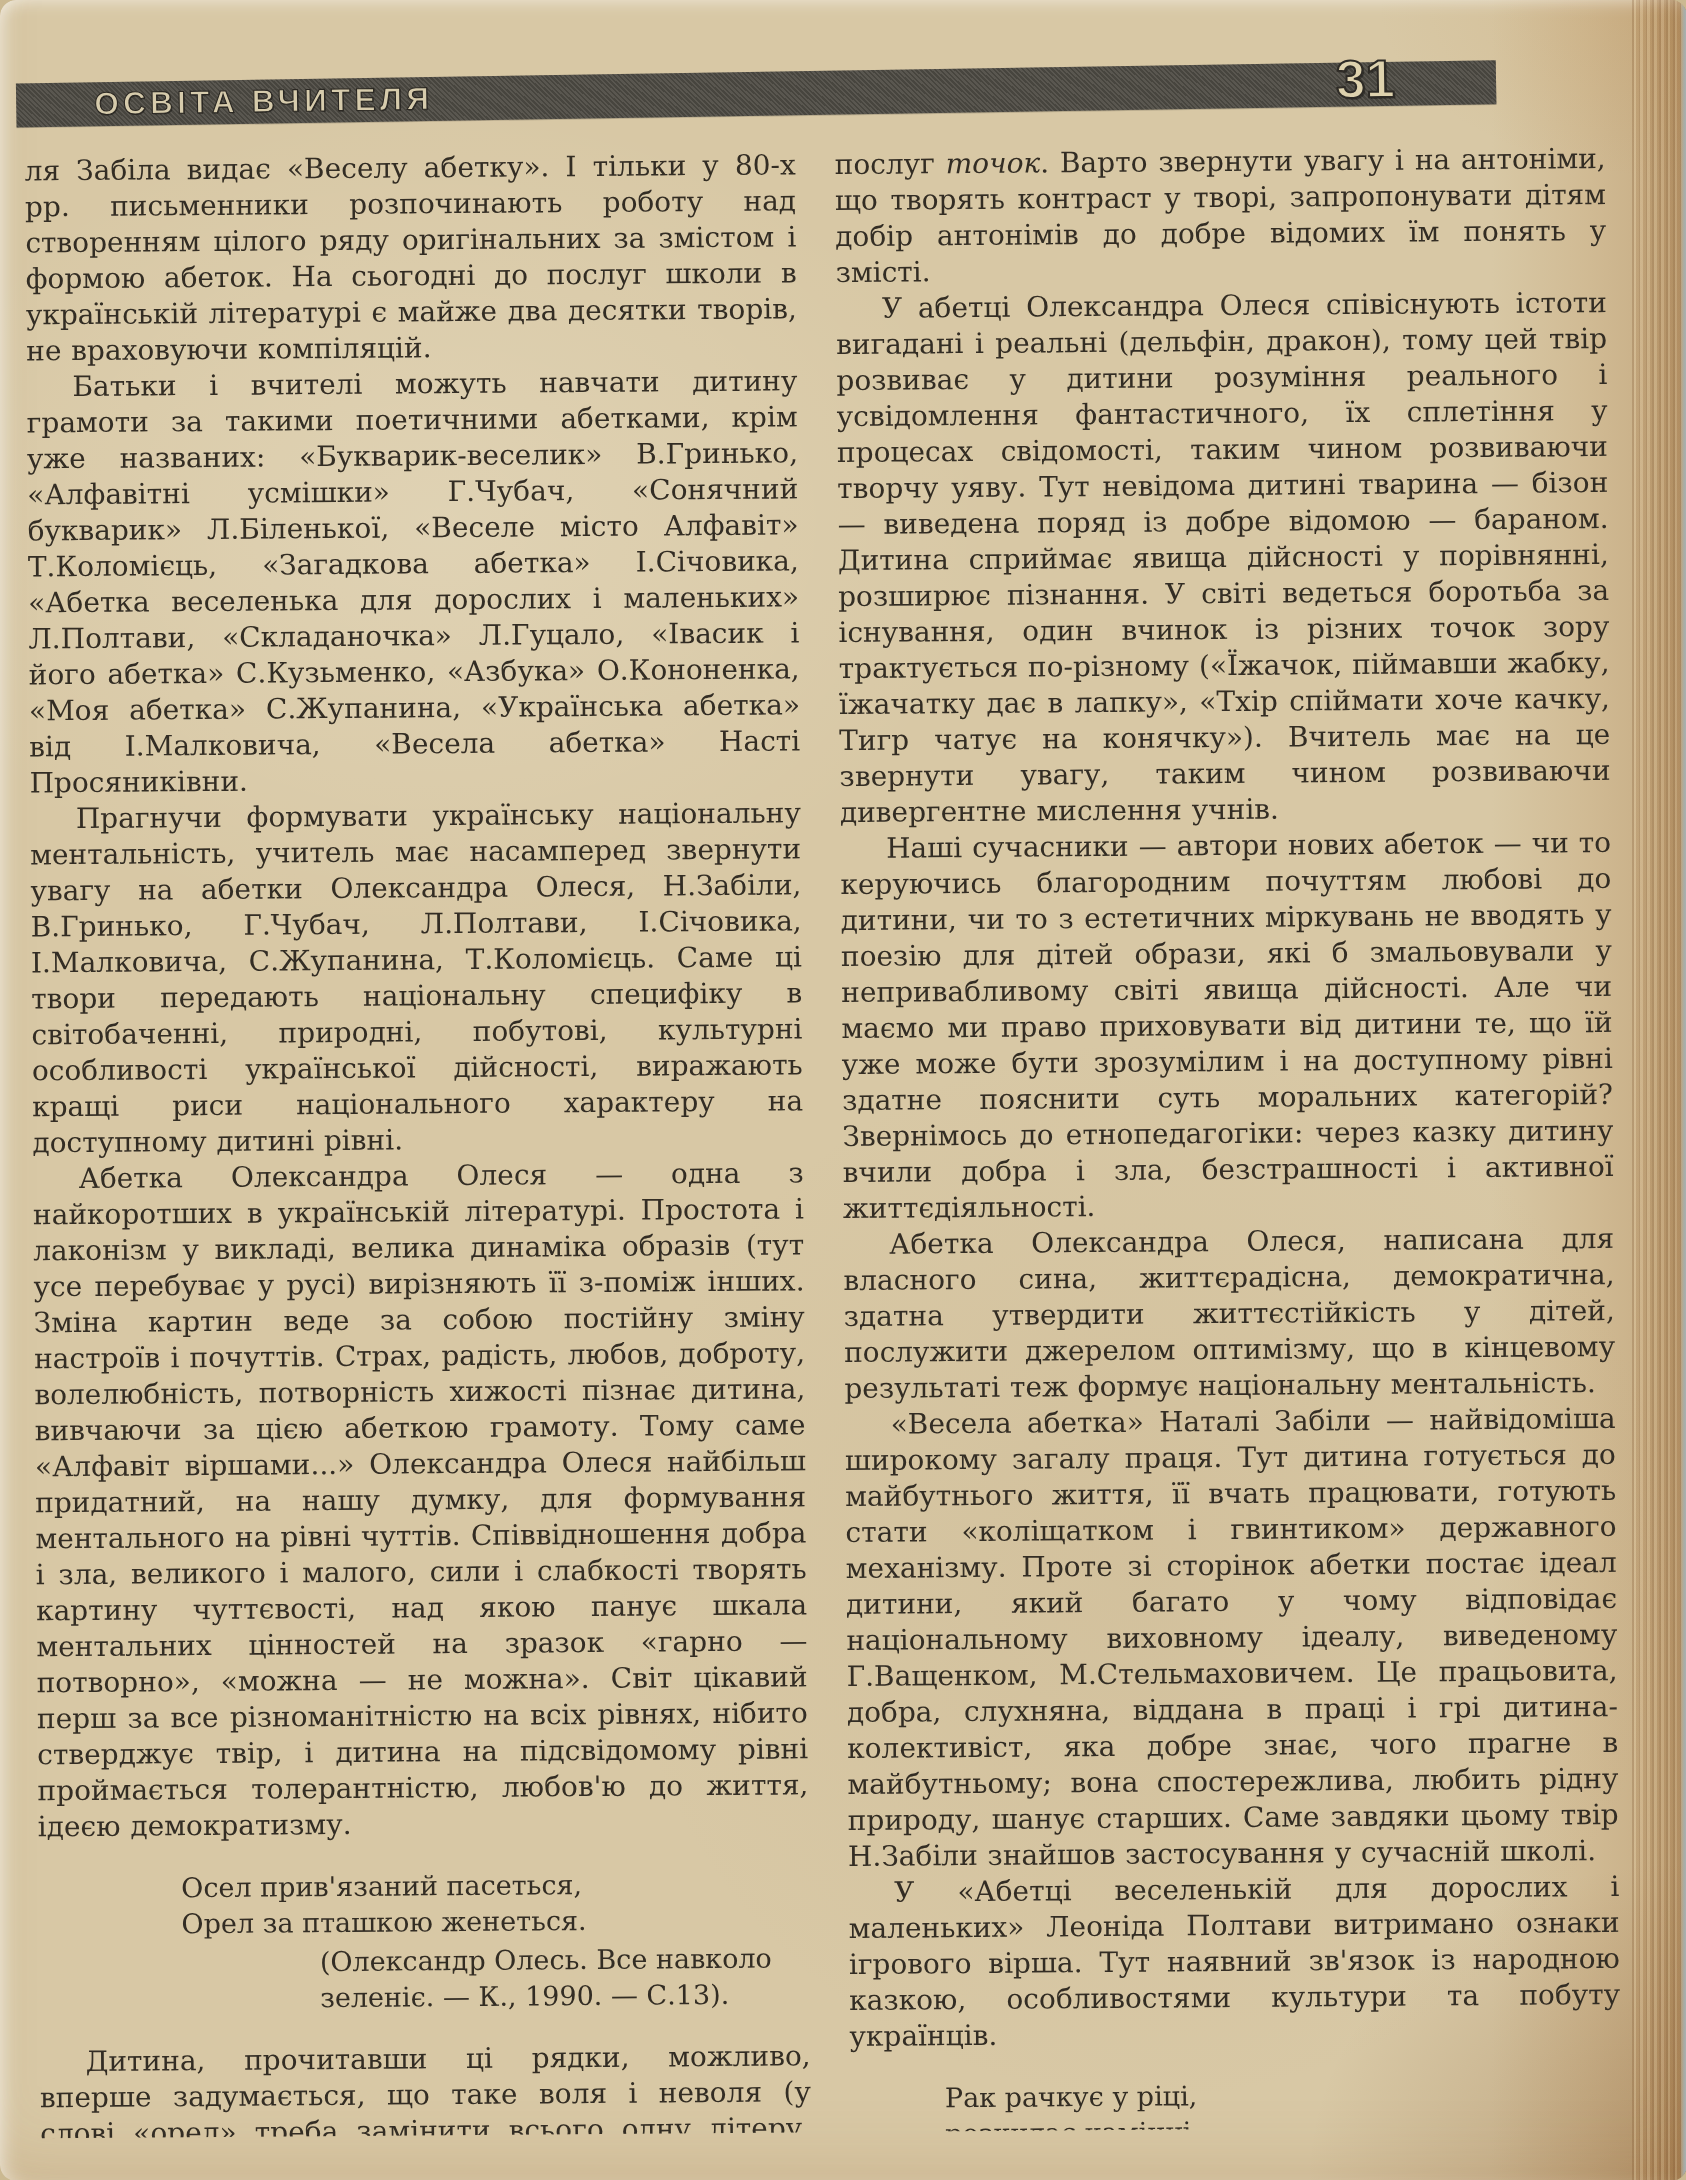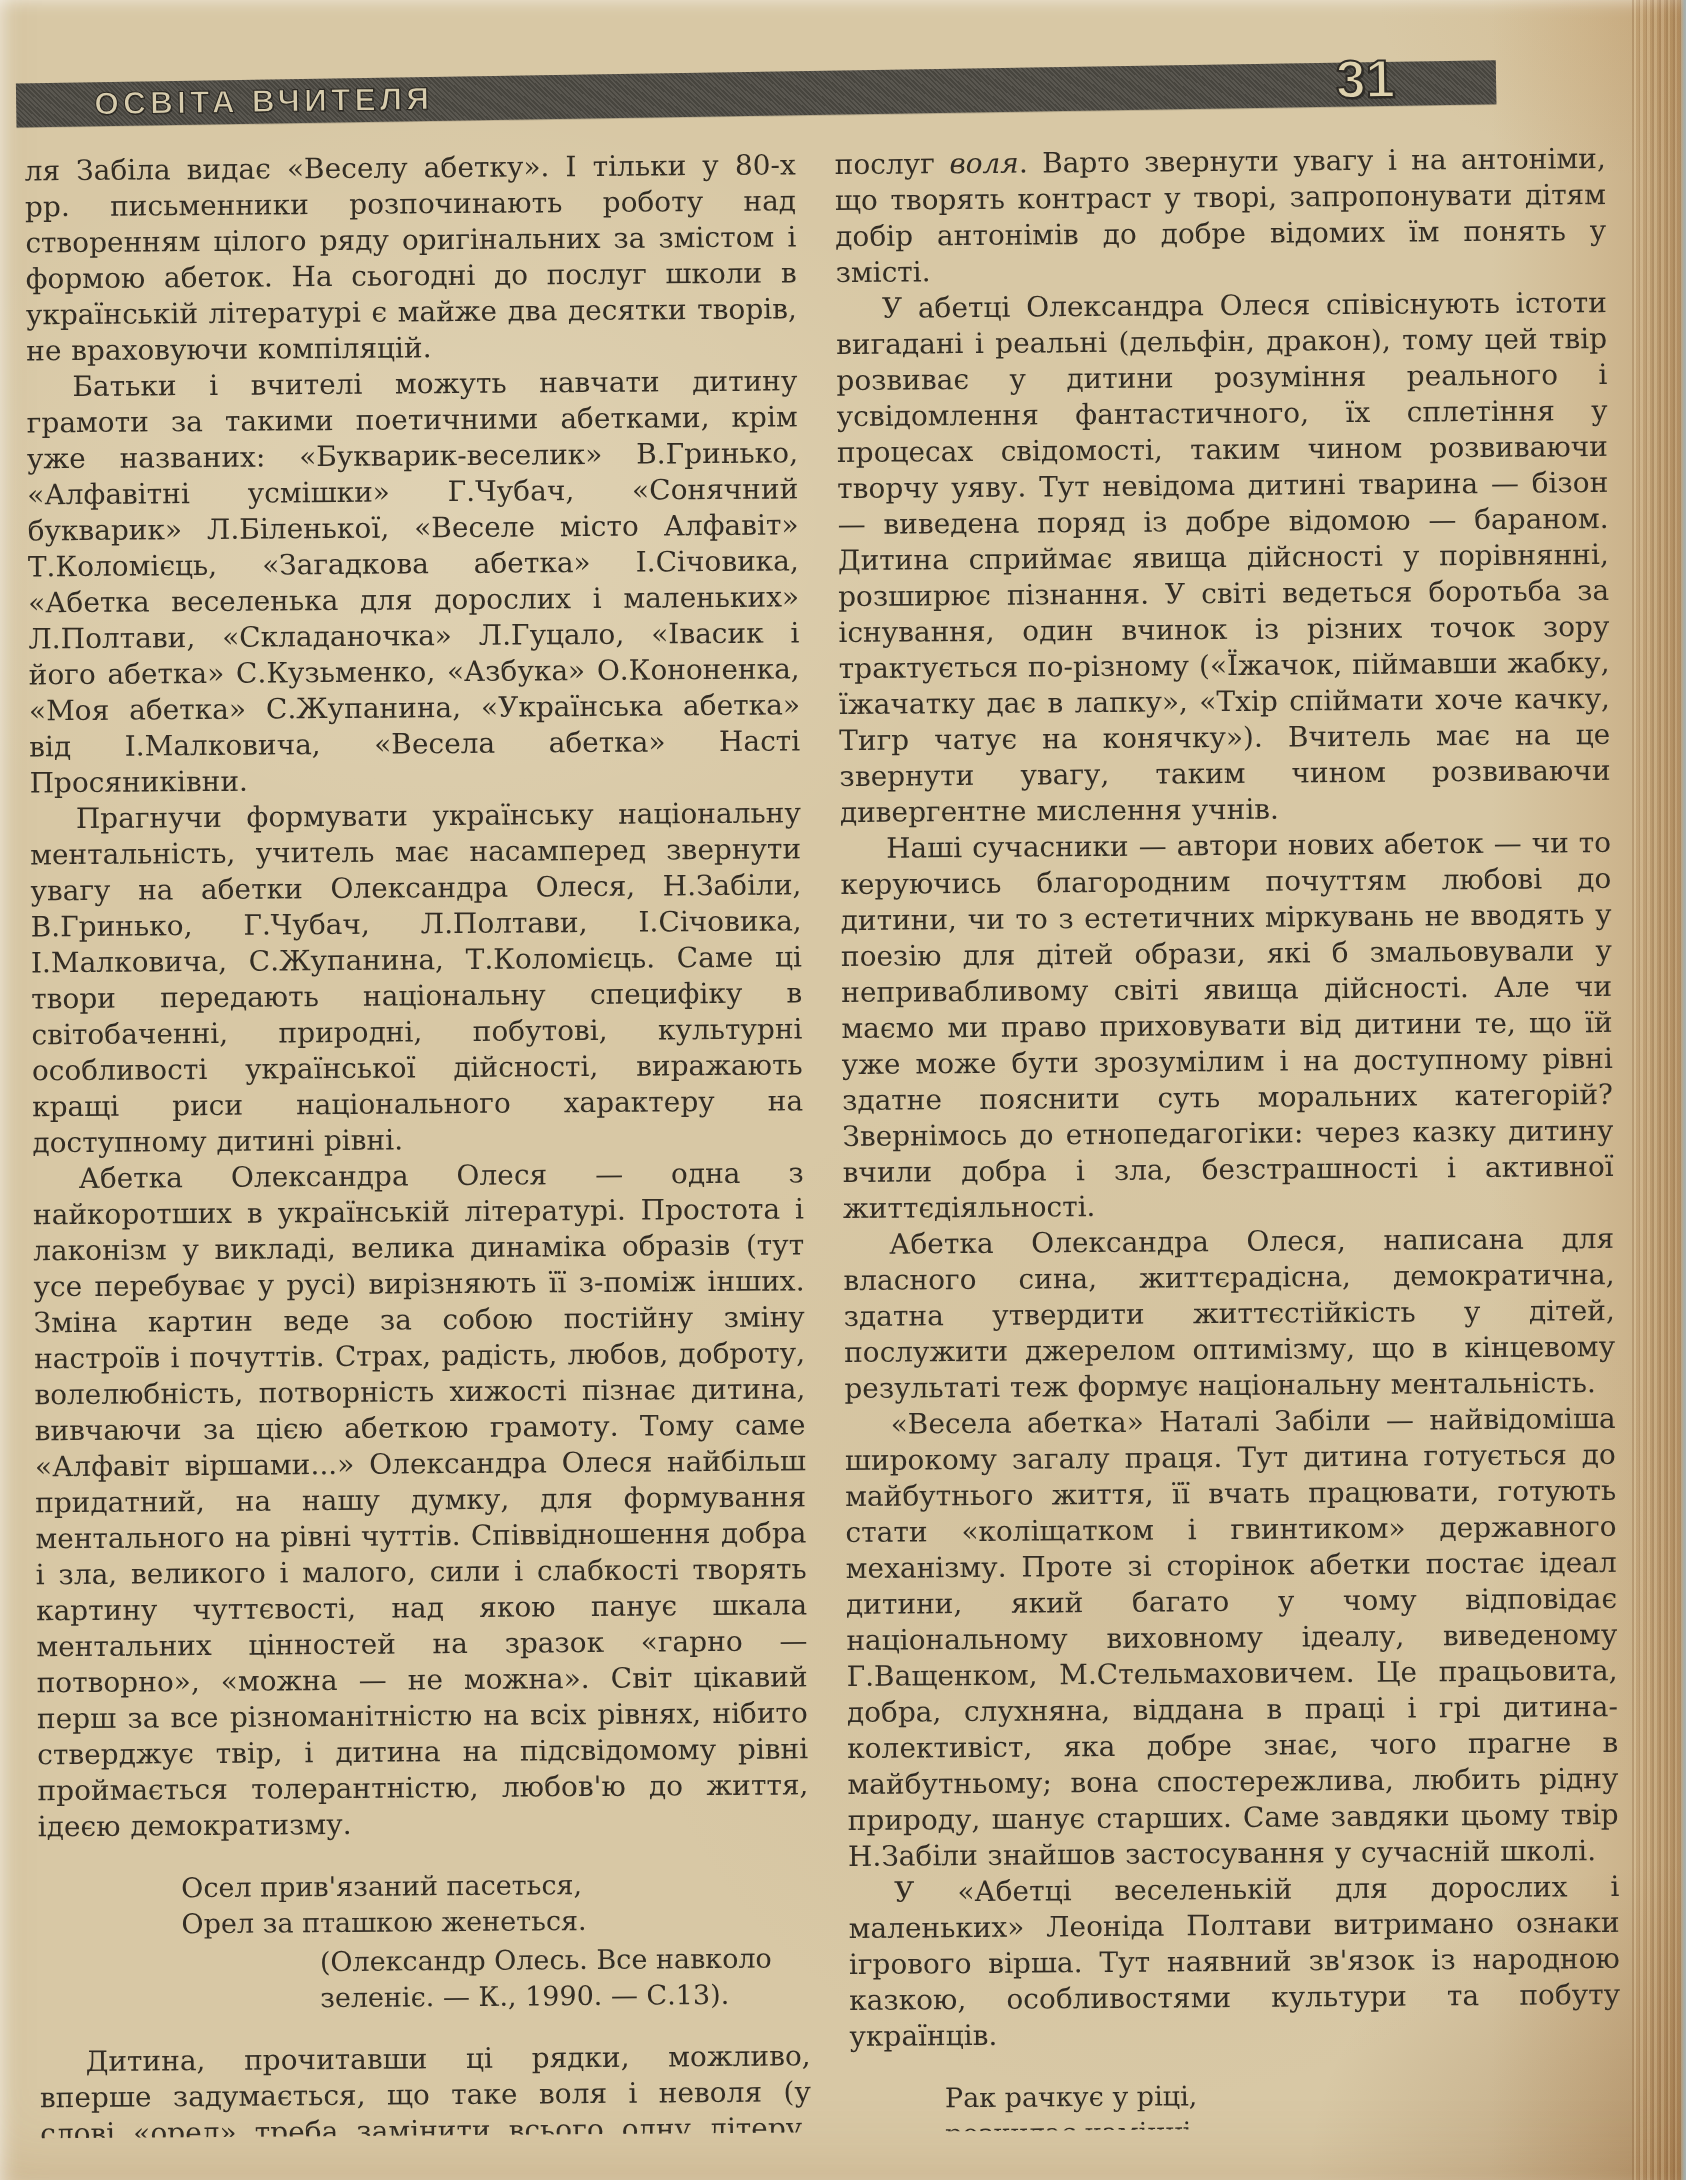--- a/index.html
+++ b/index.html
@@ -21,20 +21,21 @@
     background-image:
       radial-gradient(852px 647px at 26% 24%, rgba(255,252,240,.20), transparent 65%),
       radial-gradient(767px 767px at 68% 72%, rgba(168,138,94,.12), transparent 70%),
       radial-gradient(528px 443px at 100% 100%, rgba(122,74,30,.30), transparent 72%),
       radial-gradient(443px 256px at 100% 0%, rgba(186,140,82,.22), transparent 70%),
       linear-gradient(to left, rgba(150,98,44,.30), rgba(170,118,60,.16) 102px, transparent 196px);
     box-shadow:
       inset 13.6px 0 19px -10.2px rgba(255,255,255,.55),
       inset 0 12px 17px -10.2px rgba(255,255,255,.45),
       inset 0 -43px 77px -43px rgba(150,100,50,.25);
+    border-radius: 16px;
   }
   
   .page::before{
     content:"";position:absolute;top:0;right:0;width:55px;height:100%;z-index:5;
     pointer-events:none;
     background:
       linear-gradient(to right, transparent 0, rgba(146,95,44,.10) 30%, rgba(132,82,34,.22) 100%),
       repeating-linear-gradient(to right,
         rgba(110,65,25,.22) 0 1.7px,
         rgba(233,210,168,.28) 1.7px 4.3px,
@@ -121,21 +122,21 @@
             <span class="vline">Осел прив'язаний пасеться,</span>
             <span class="vline">Орел за пташкою женеться.</span>
           </div>
           <div class="attrib">
             <span class="vline">(Олександр Олесь. Все навколо</span>
             <span class="vline">зеленіє. — К., 1990. — С.13).</span>
           </div>
           <p class="para ind"><span>Дитина, прочитавши ці рядки, можливо, вперше задумається, що таке воля і неволя (у слові «орел» треба замінити всього одну літеру, щоб із символу волі одержати символ тупої покори). На такому прикладі добре пояснити дитині силу літери в межах слова (орел — осел), символіку, побудовану на переносному значенні слова. Добре наголосити на тому, що наші предки завжди прагнули волі, що ми живемо у незалежній країні. Діти розвивають мовлення, опановуючи синоніми до</span></p>
         </div>
       <div class="col" id="col-right">
-          <p class="para"><span>послуг </span><em>воля</em><span>. Варто звернути увагу і на антоніми, що творять контраст у творі, запропонувати дітям добір антонімів до добре відомих їм понять у змісті.</span></p>
+          <p class="para"><span>послуг </span><em>точок</em><span>. Варто звернути увагу і на антоніми, що творять контраст у творі, запропонувати дітям добір антонімів до добре відомих їм понять у змісті.</span></p>
           <p class="para ind"><span>У абетці Олександра Олеся співіснують істоти вигадані і реальні (дельфін, дракон), тому цей твір розвиває у дитини розуміння реального і усвідомлення фантастичного, їх сплетіння у процесах свідомості, таким чином розвиваючи творчу уяву. Тут невідома дитині тварина — бізон — виведена поряд із добре відомою — бараном. Дитина сприймає явища дійсності у порівнянні, розширює пізнання. У світі ведеться боротьба за існування, один вчинок із різних точок зору трактується по-різному («Їжачок, піймавши жабку, їжачатку дає в лапку», «Тхір спіймати хоче качку, Тигр чатує на конячку»). Вчитель має на це звернути увагу, таким чином розвиваючи дивергентне мислення учнів.</span></p>
           <p class="para ind"><span>Наші сучасники — автори нових абеток — чи то керуючись благородним почуттям любові до дитини, чи то з естетичних міркувань не вводять у поезію для дітей образи, які б змальовували у непривабливому світі явища дійсності. Але чи маємо ми право приховувати від дитини те, що їй уже може бути зрозумілим і на доступному рівні здатне пояснити суть моральних категорій? Звернімось до етнопедагогіки: через казку дитину вчили добра і зла, безстрашності і активної життєдіяльності.</span></p>
           <p class="para ind"><span>Абетка Олександра Олеся, написана для власного сина, життєрадісна, демократична, здатна утвердити життєстійкість у дітей, послужити джерелом оптимізму, що в кінцевому результаті теж формує національну ментальність.</span></p>
           <p class="para ind"><span>«Весела абетка» Наталі Забіли — найвідоміша широкому загалу праця. Тут дитина готується до майбутнього життя, її вчать працювати, готують стати «коліщатком і гвинтиком» державного механізму. Проте зі сторінок абетки постає ідеал дитини, який багато у чому відповідає національному виховному ідеалу, виведеному Г.Ващенком, М.Стельмаховичем. Це працьовита, добра, слухняна, віддана в праці і грі дитина-колективіст, яка добре знає, чого прагне в майбутньому; вона спостережлива, любить рідну природу, шанує старших. Саме завдяки цьому твір Н.Забіли знайшов застосування у сучасній школі.</span></p>
           <p class="para ind"><span>У «Абетці веселенькій для дорослих і маленьких» Леоніда Полтави витримано ознаки ігрового вірша. Тут наявний зв'язок із народною казкою, особливостями культури та побуту українців.</span></p>
           <div class="verse">
             <span class="vline">Рак рачкує у ріці,</span>
             <span class="vline">розкидає камінці</span>
           </div>
         </div>

